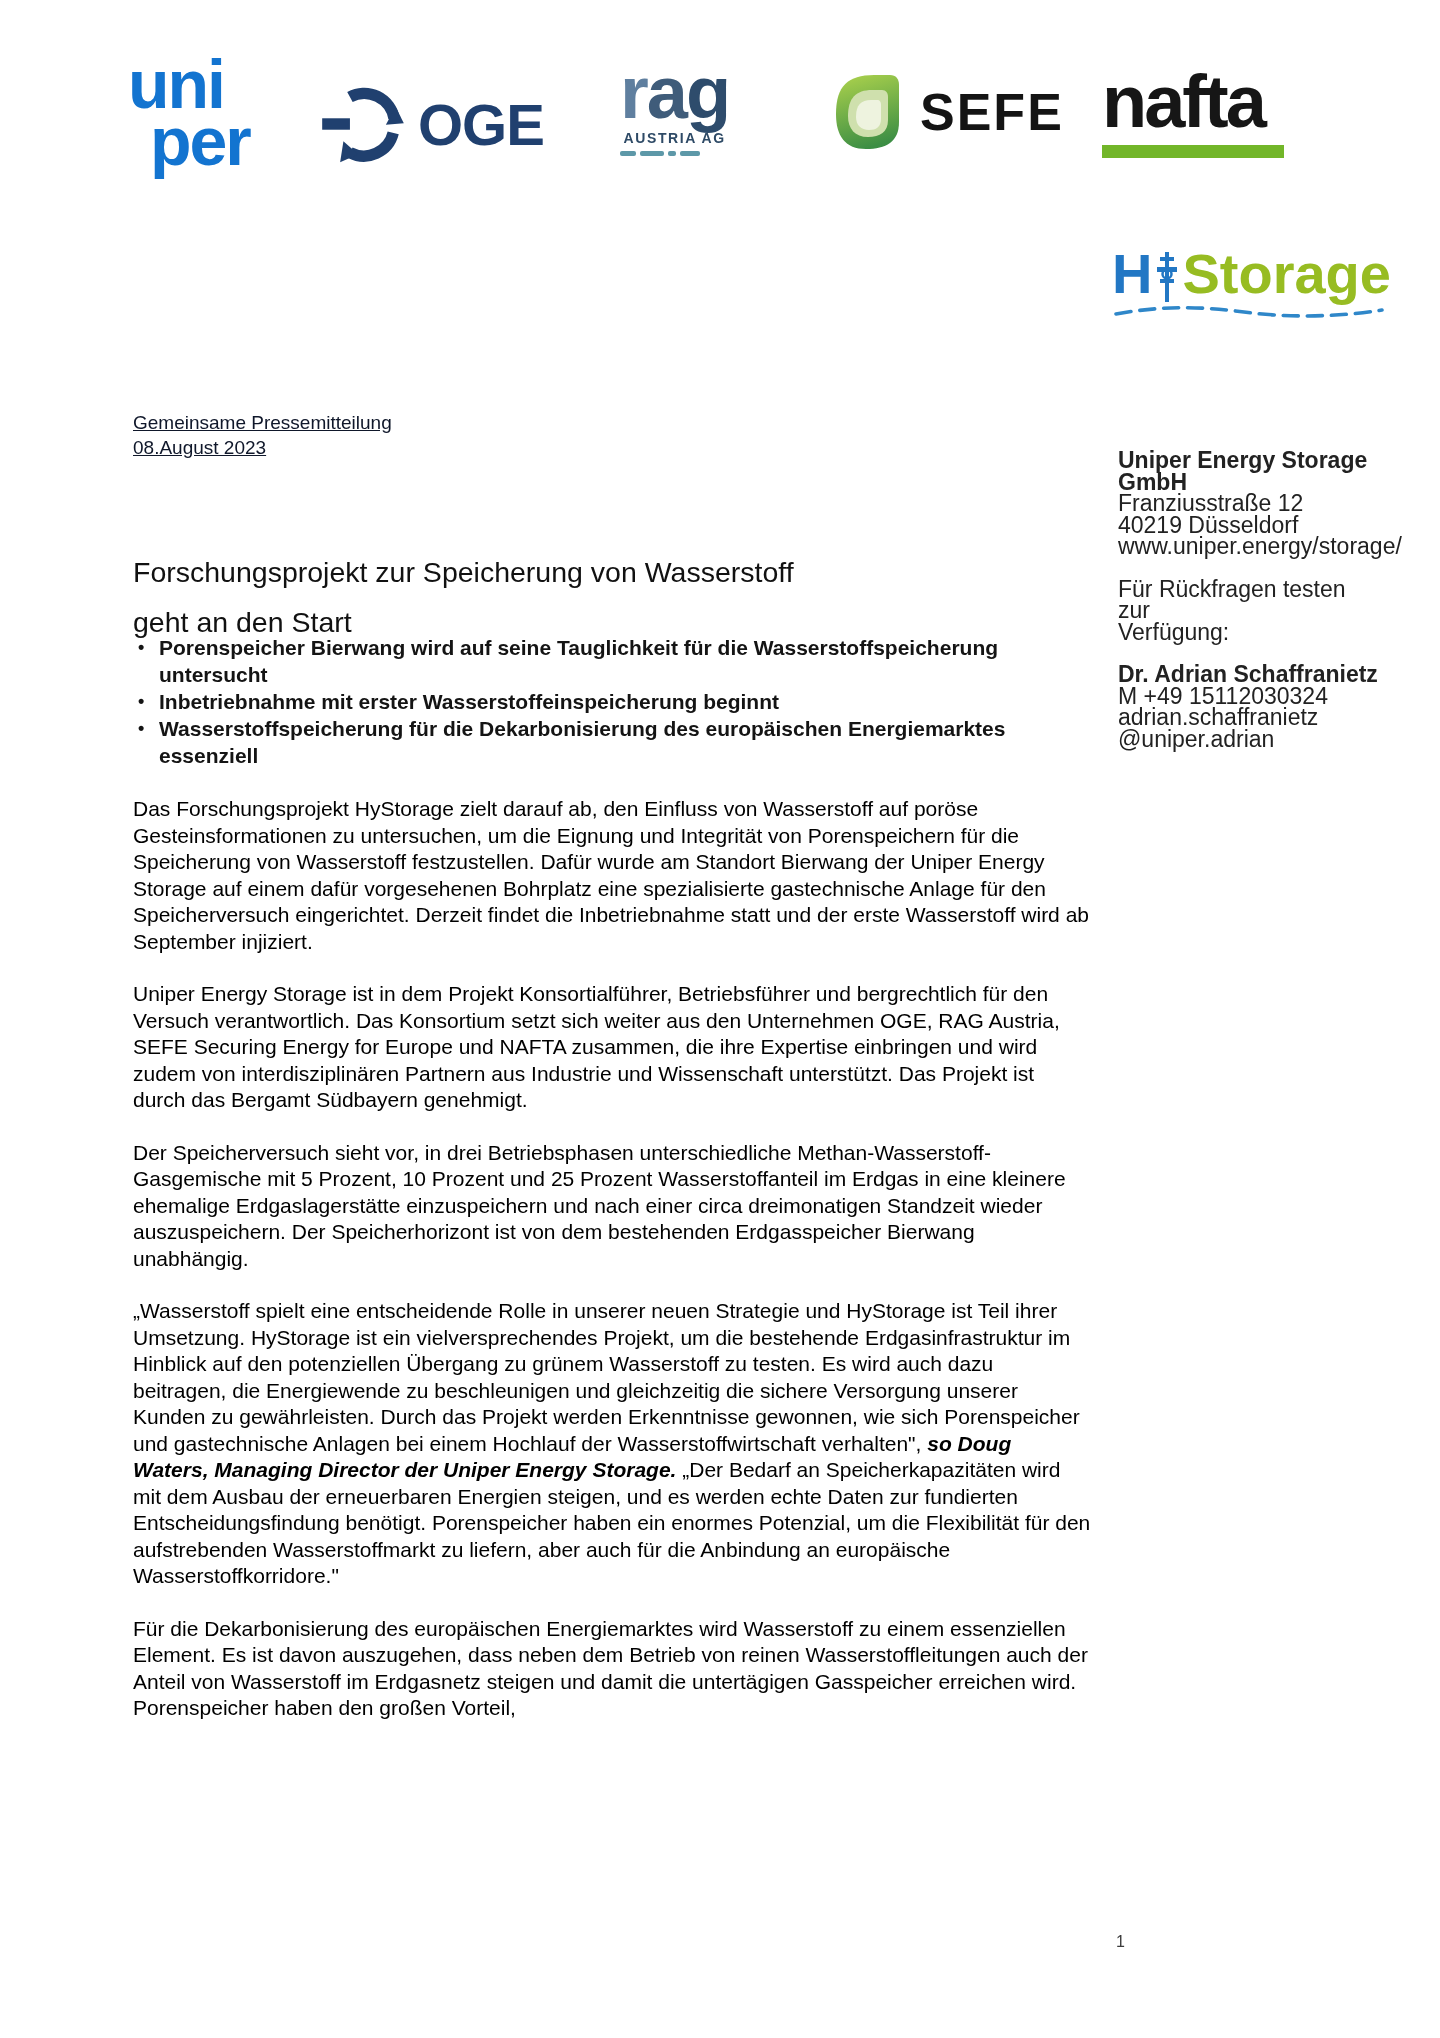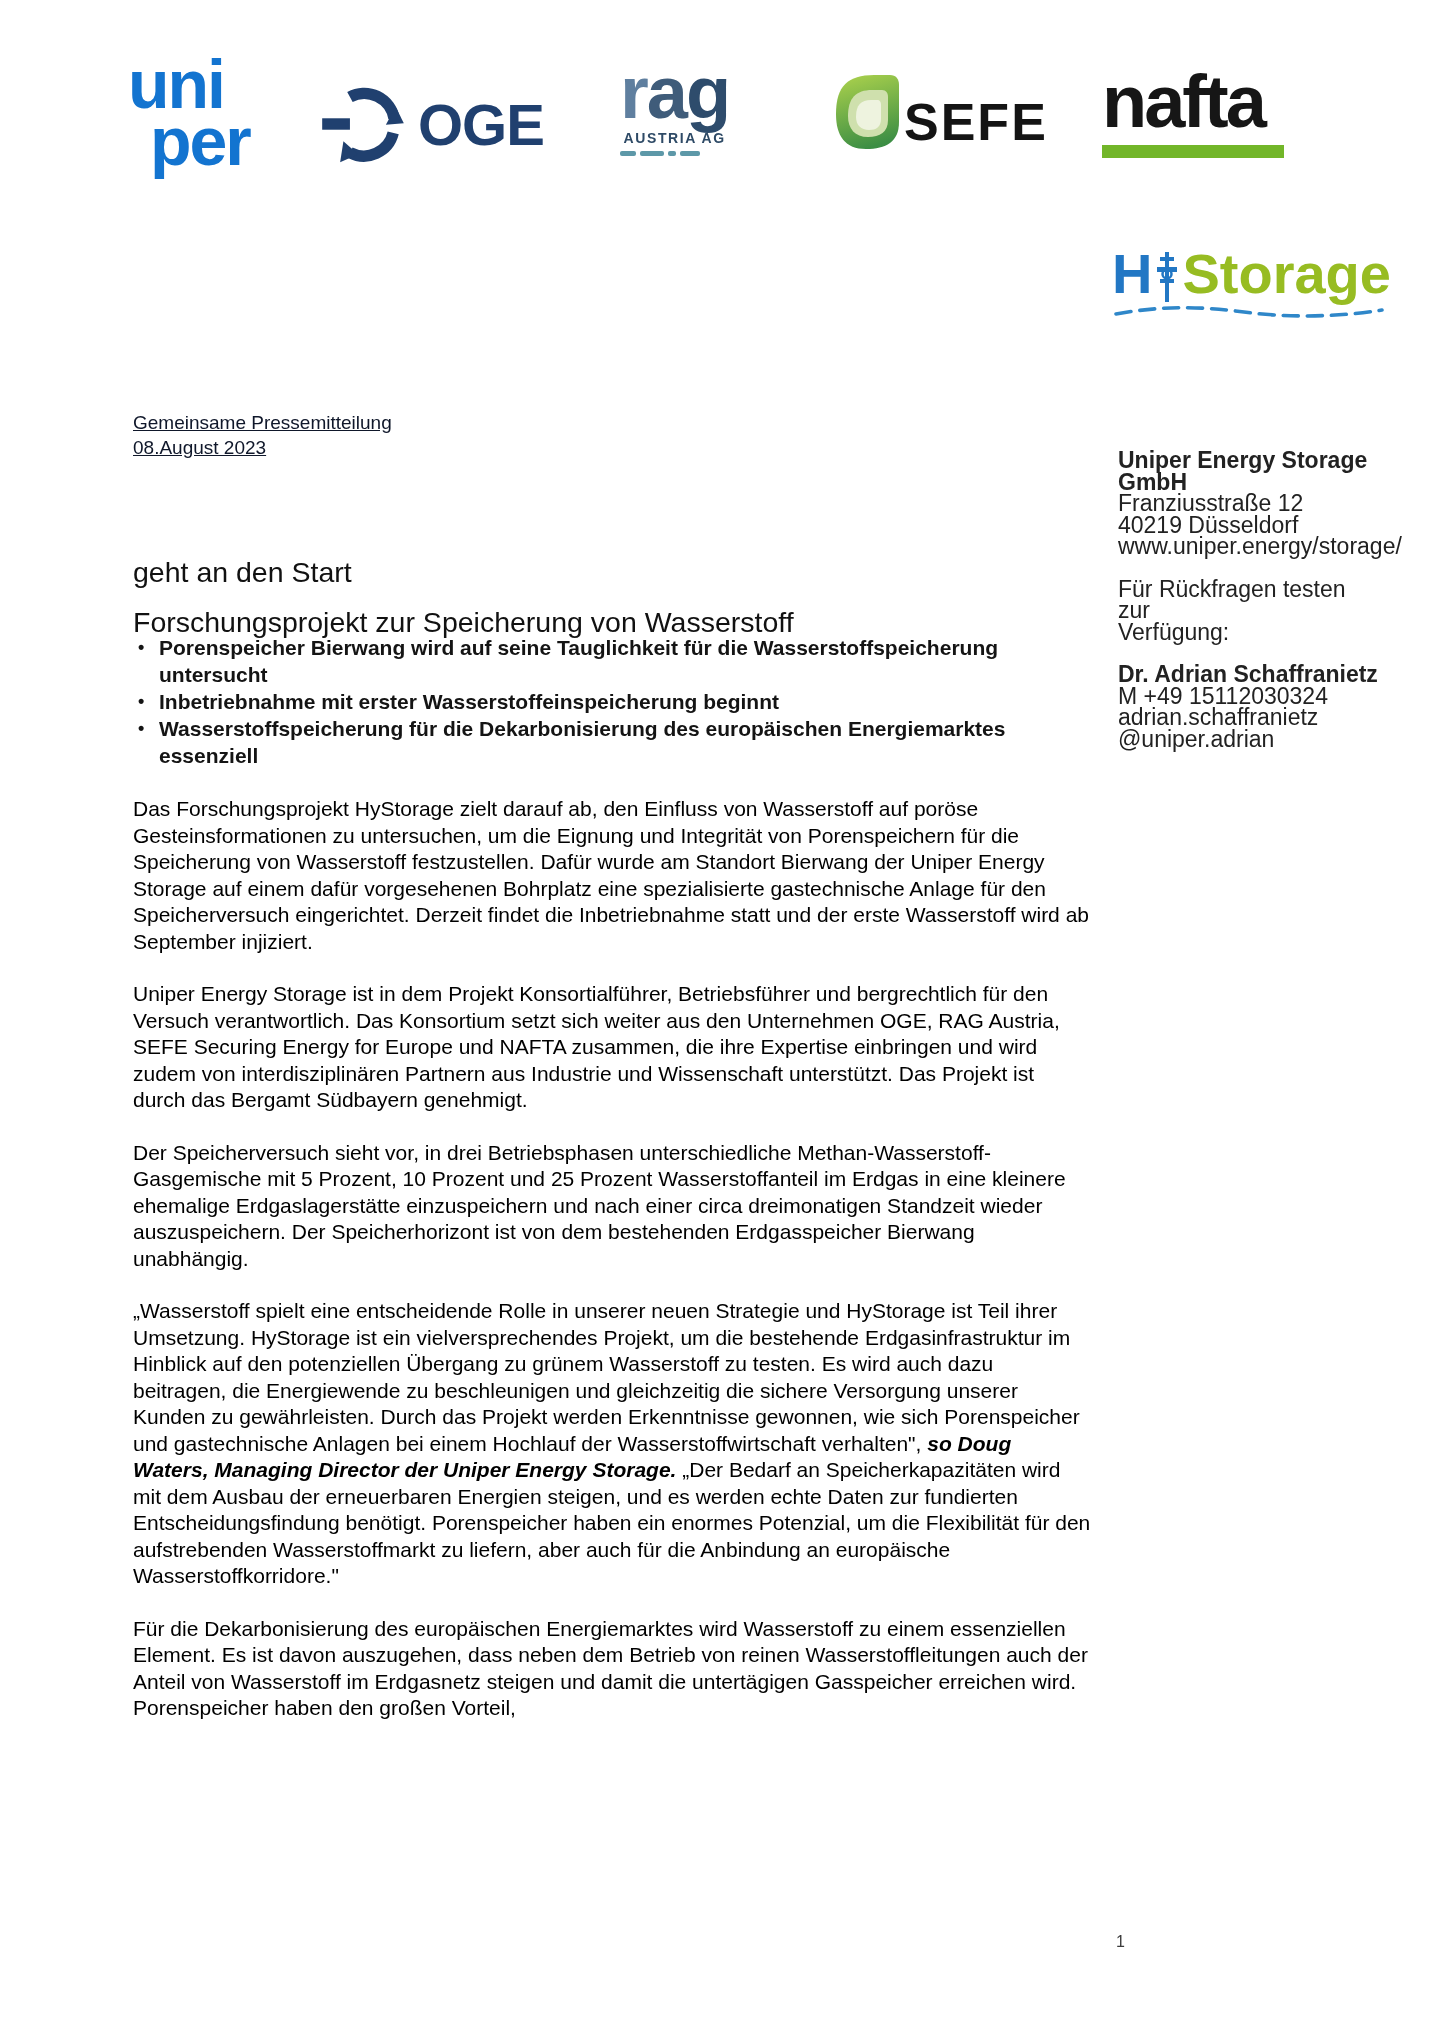--- a/index.html
+++ b/index.html
@@ -13,21 +13,21 @@
   .logo-uniper .l2 { margin-left:22px; }
   .logo-oge { position:absolute; left:322px; top:84px; display:flex; align-items:center; gap:14px;text-align:right; }
   .logo-oge .oge-text { font-size:58px; font-weight:800; letter-spacing:-1px; color:#20406f; }
   .logo-rag { position:absolute; left:620px; top:58px; text-align:center; }
   .logo-rag .rag-word { font-size:74px; line-height:70px; font-weight:800; letter-spacing:-2px; }
   .logo-rag .r1 { color:#5f7f9f; } .logo-rag .r2 { color:#3f5c7a; } .logo-rag .r3 { color:#2e4c6c; }
   .logo-rag .rag-sub { font-size:14px; font-weight:700; letter-spacing:1.6px; color:#2e4a66; margin-top:2px; }
   .rag-tagline { display:flex; gap:4px; margin-top:5px; }
   .rag-tagline span { height:5px; border-radius:2px; background:#5d98a8; display:inline-block; }
   .rag-tagline .d1{width:16px;} .rag-tagline .d2{width:24px;} .rag-tagline .d3{width:8px;} .rag-tagline .d4{width:20px;}
-  .logo-sefe { position:absolute; left:830px; top:72px; display:flex; align-items:flex-end; }
+  .logo-sefe { position:absolute; left:830px; top:72px; display:flex; align-items:center; gap:16px; }
   .logo-sefe .sefe-text { font-size:52px; font-weight:900; letter-spacing:2px; color:#141414; }
   .logo-nafta { position:absolute; left:1102px; top:60px; }
   .logo-nafta .nafta-text { font-size:74px; line-height:84px; font-weight:800; letter-spacing:-3px; color:#161616; }
   .logo-nafta .nafta-bar { width:182px; height:13px; background:#72b629; margin-top:1px; }
   
   .logo-hystorage { position:absolute; left:1112px; top:246px; }
   .hys-row { display:flex; align-items:flex-start; }
   .hys-h { font-size:56px; line-height:56px; font-weight:800; color:#2277c4; }
   .hys-storage { font-size:56px; line-height:56px; font-weight:800; color:#97bc22; }
   .hys-icon { margin:4px 2px 0 2px; }
@@ -135,22 +135,22 @@
     </div>
     <div class="sb-block">
       <div class="sb-bold">Dr. Adrian Schaffranietz</div>
       <div>M +49 15112030324</div>
       <div>adrian.schaffranietz</div>
       <div>@uniper.adrian</div>
     </div>
   </aside>
 
   <h1 class="title">
+    <div>Forschungsprojekt zur Speicherung von Wasserstoff</div>
     <div>geht an den Start</div>
-    <div>Forschungsprojekt zur Speicherung von Wasserstoff</div>
   </h1>
 
   <div class="highlights">
     <div class="hl-item">
       <span class="marker">•</span>
       <span>Porenspeicher Bierwang wird auf seine Tauglichkeit für die Wasserstoffspeicherung untersucht</span>
     </div>
     <div class="hl-item">
       <span class="marker">•</span>
       <span>Inbetriebnahme mit erster Wasserstoffeinspeicherung beginnt</span>

